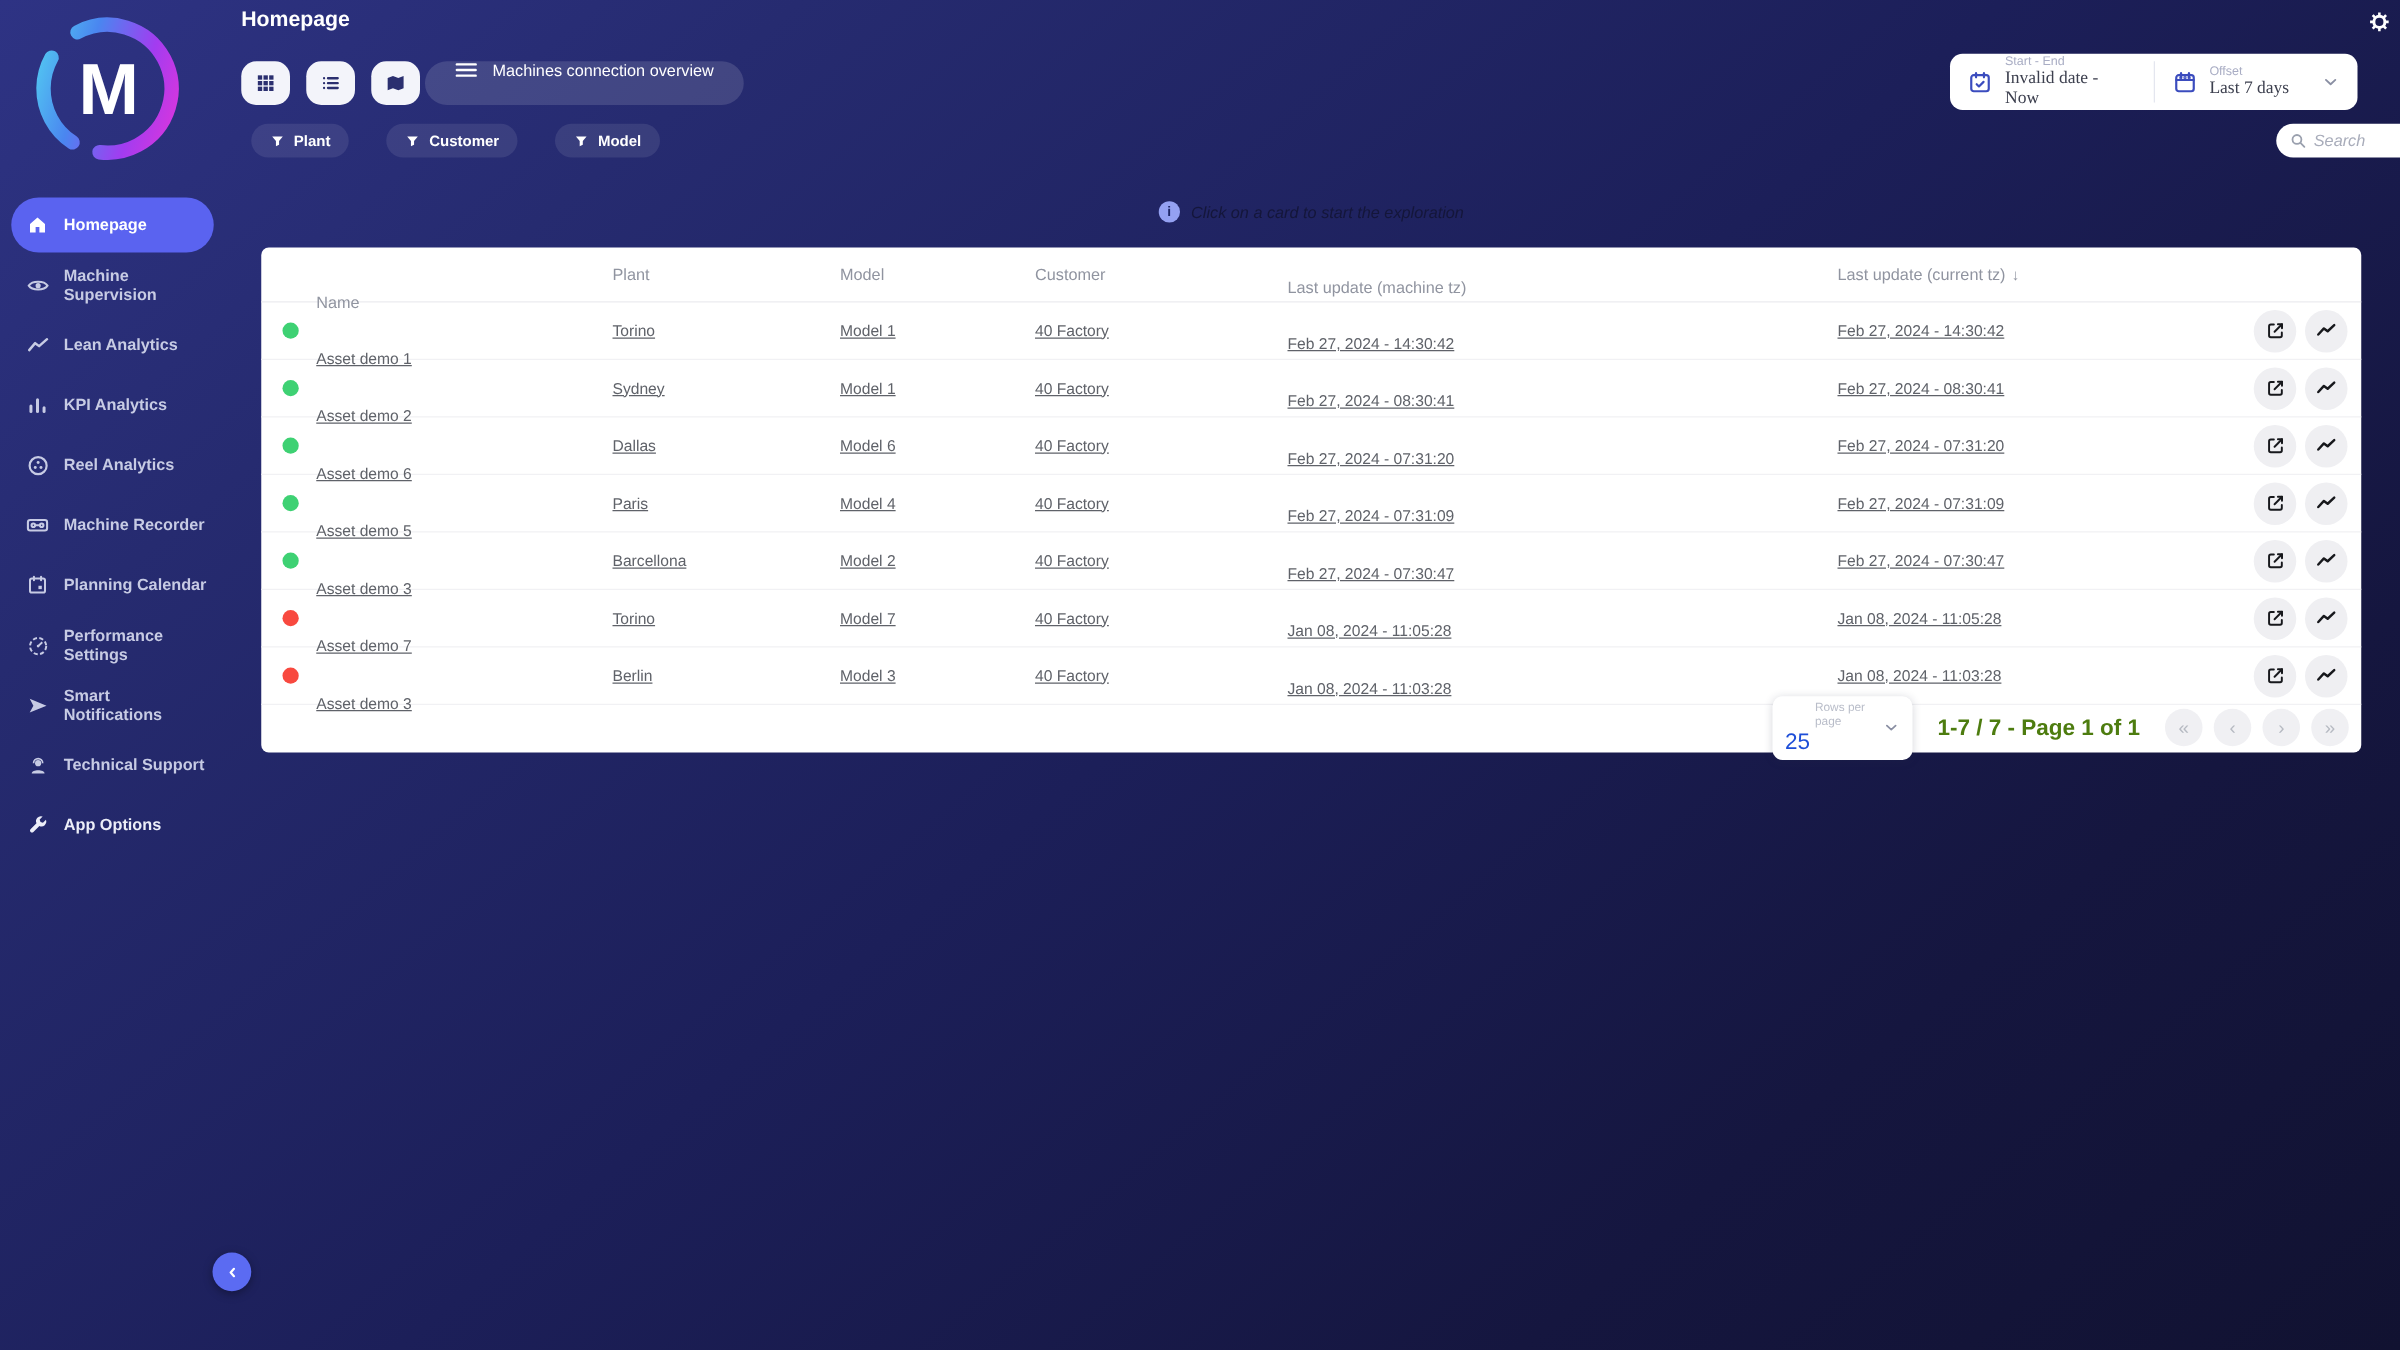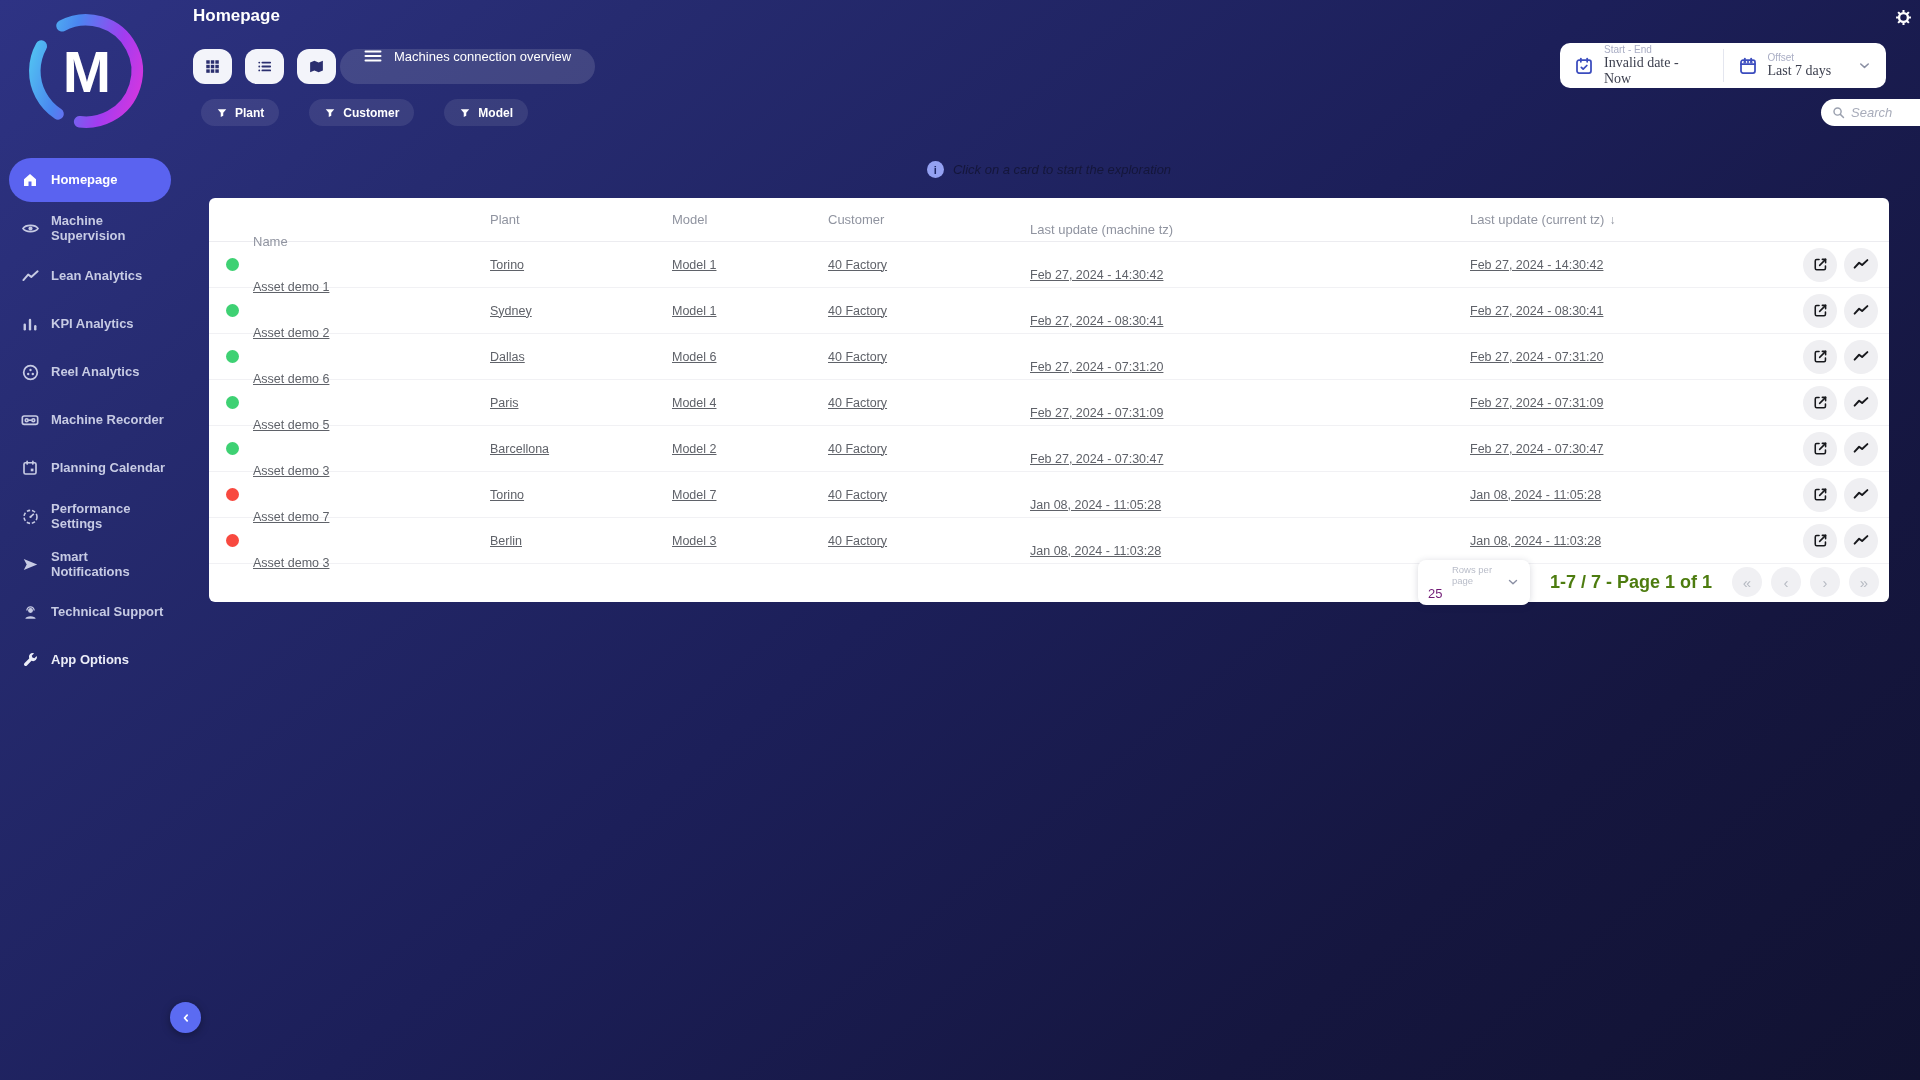--- a/index.html
+++ b/index.html
@@ -84,21 +84,21 @@
   .dot[data-status="offline"] { background:#f8493f; }
   .action-btn { width:34px; height:34px; border-radius:50%; background:#efeff2; color:#17181c;
     display:flex; align-items:center; justify-content:center; cursor:pointer; }
 
   .tfoot { position:absolute; left:0; right:0; bottom:0; height:40px; display:flex; align-items:center;
     justify-content:flex-end; gap:20px; padding-right:10px; }
   .rows-select { width:112px; background:#fff; border-radius:8px; box-shadow:0 1px 7px rgba(40,44,70,0.18);
     padding:4px 10px; display:flex; align-items:center; justify-content:space-between; cursor:pointer; }
   .rows-select .txt { display:flex; flex-direction:column; }
   .rows-label { font-size:9.5px; color:#b9bdc9;padding-left:24px; }
-  .rows-value { font-size:13px; color:#701a75; }
+  .rows-value { font-size:18px; color:#1d4ed8; }
   .range-text { font-size:18px; color:#4d7c0f;font-weight:bold; }
   .pager { display:flex; gap:9px; }
   .pager-btn { width:30px; height:30px; border-radius:50%; background:#f0f0f3; color:#b6bac2;
     font-size:15px; display:flex; align-items:center; justify-content:center; cursor:pointer; }
 
   .collapse-btn { position:absolute; left:170px; top:1002px; width:31px; height:31px; border-radius:50%;
     background:#5b6bf2; color:#fff; display:flex; align-items:center; justify-content:center;
     cursor:pointer; box-shadow:0 2px 8px rgba(0,0,0,0.35); }
 </style>
 </head>

